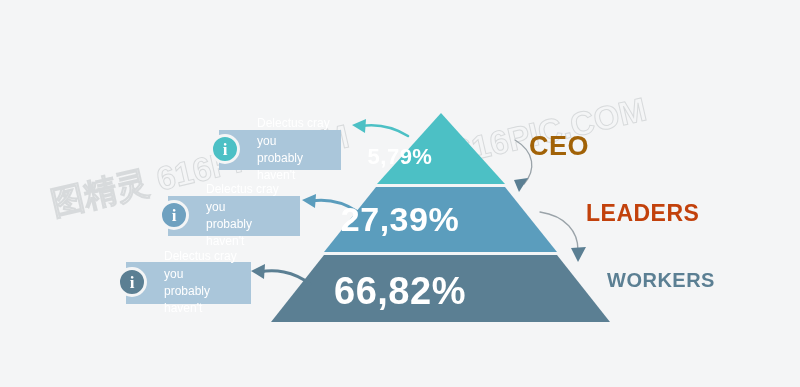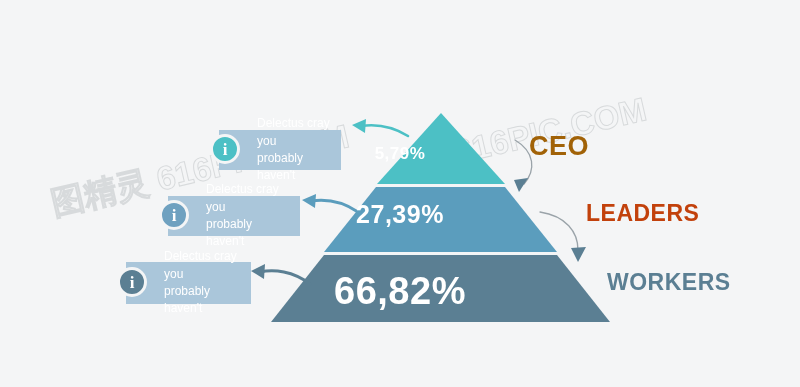--- a/index.html
+++ b/index.html
@@ -34,42 +34,42 @@
   .tier-label {
     position: absolute;
     color: #ffffff;
     font-weight: 700;
     letter-spacing: .5px;
     white-space: nowrap;
     text-align: center;
   }
   #tier-value-top {
     left: 0; right: 0; top: 144px;
-    font-size: 17px;
+    font-size: 22px;
   }
   #tier-value-mid {
     left: 0; right: 0; top: 200px;
-    font-size: 25px;
+    font-size: 34px;
   }
   #tier-value-bottom {
     left: 0; right: 0; top: 270px;
     font-size: 38px;
     text-align: center;
   }
 
   
   .role {
     position: absolute;
     font-weight: 700;
     white-space: nowrap;
     letter-spacing: .5px;
   }
   #role-ceo     { left: 529px; top: 131px; font-size: 27px; color: #a16207; }
   #role-leaders { left: 586px; top: 200px; font-size: 23px; color: #c2410c; }
-  #role-workers { left: 607px; top: 269px; font-size: 23px; color: #5b7f93; }
+  #role-workers { left: 607px; top: 269px; font-size: 20px; color: #5b7f93; }
 
   
   .callout { position: absolute; }
   .callout-box {
     position: absolute;
     background: #aac6da;
     left: 0; top: 0;
     display: flex;
     align-items: center;
   }

